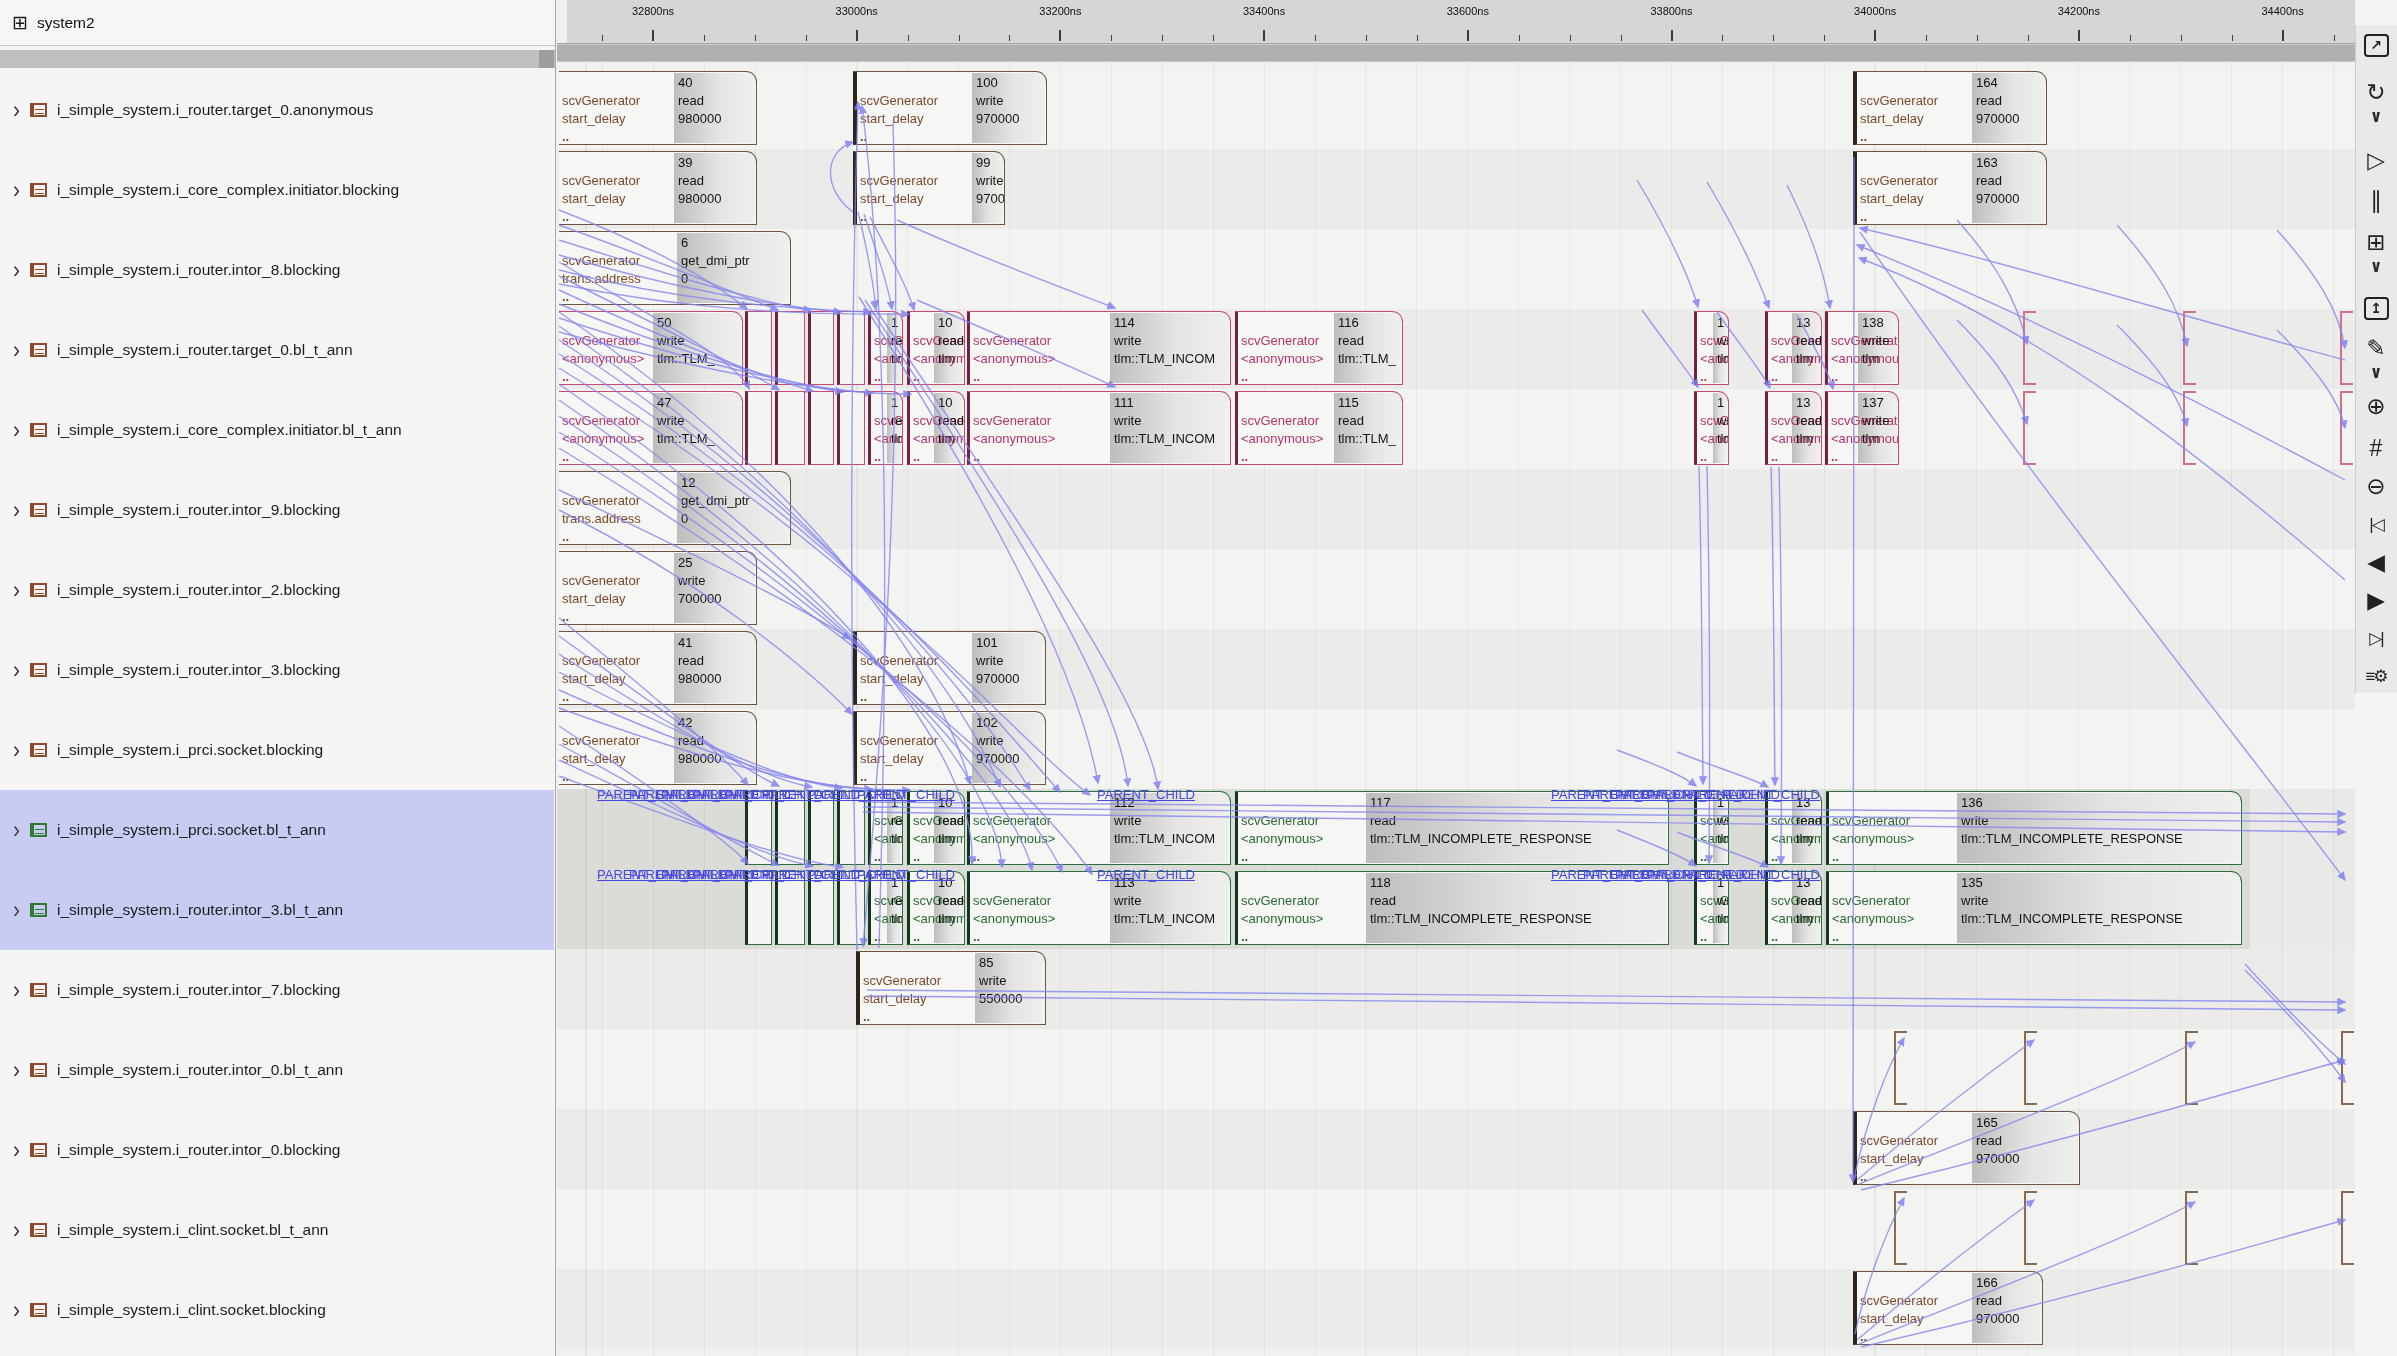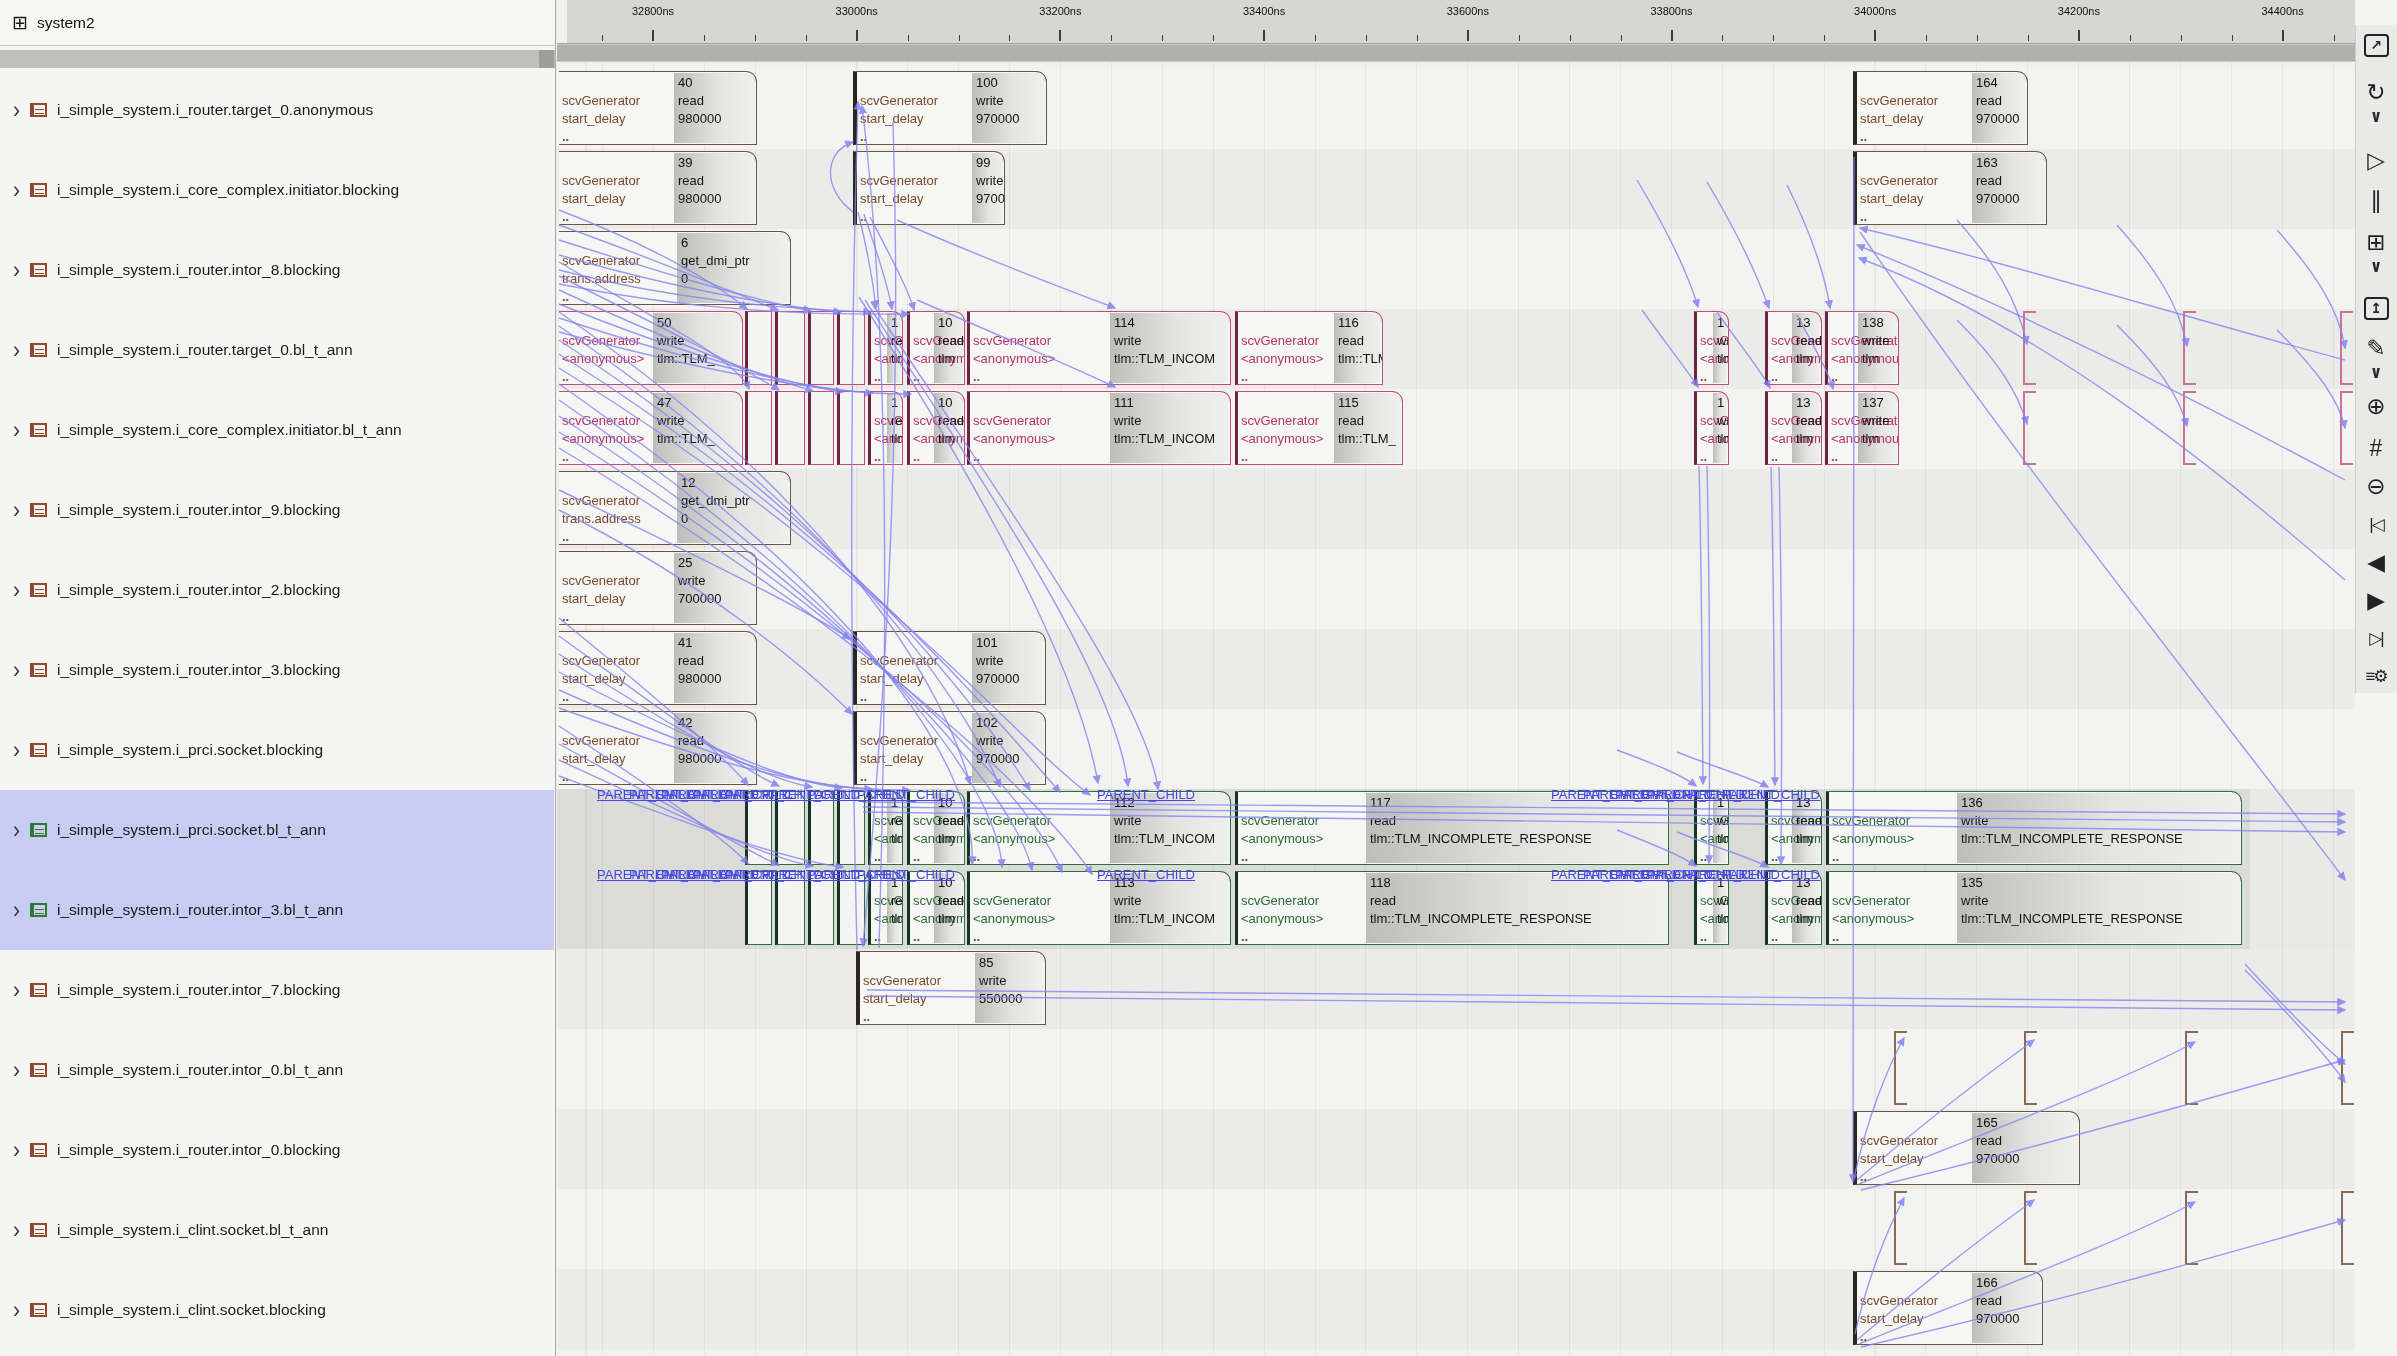--- a/index.html
+++ b/index.html
@@ -369,21 +369,21 @@
         </div>
         <div class="blk tan thick" style="left: 296px; top: 9px; width: 194px;">
           <div class="vbg" style="left: 115px;"></div>
           <span class="bid" style="left: 119px;">100</span>
           <span class="n0">scvGenerator</span>
           <span class="n1">start_delay</span>
           <span class="v0" style="left: 119px;">write</span>
           <span class="v1" style="left: 119px;">970000</span>
           <span class="dots">..</span>
         </div>
-        <div class="blk tan thick" style="left: 1296px; top: 9px; width: 175px;">
+        <div class="blk tan thick" style="left: 1296px; top: 9px; width: 194px;">
           <div class="vbg" style="left: 115px;"></div>
           <span class="bid" style="left: 119px;">164</span>
           <span class="n0">scvGenerator</span>
           <span class="n1">start_delay</span>
           <span class="v0" style="left: 119px;">read</span>
           <span class="v1" style="left: 119px;">970000</span>
           <span class="dots">..</span>
         </div>
         <div class="blk tan clipL" style="left: 2px; top: 89px; width: 198px;">
           <div class="vbg" style="left: 115px;"></div>
@@ -454,21 +454,21 @@
         </div>
         <div class="blk pink" style="left: 410px; top: 249px; width: 264px;">
           <div class="vbg" style="left: 140px;"></div>
           <span class="bid" style="left: 144px;">114</span>
           <span class="n0">scvGenerator</span>
           <span class="n1">&lt;anonymous&gt;</span>
           <span class="v0" style="left: 144px;">write</span>
           <span class="v1" style="left: 144px;">tlm::TLM_INCOM</span>
           <span class="dots">..</span>
         </div>
-        <div class="blk pink" style="left: 678px; top: 249px; width: 148px;">
+        <div class="blk pink" style="left: 678px; top: 249px; width: 168px;">
           <div class="vbg" style="left: 96px;"></div>
           <span class="bid" style="left: 100px;">116</span>
           <span class="n0">scvGenerator</span>
           <span class="n1">&lt;anonymous&gt;</span>
           <span class="v0" style="left: 100px;">read</span>
           <span class="v1" style="left: 100px;">tlm::TLM_</span>
           <span class="dots">..</span>
         </div>
         <div class="blk pink" style="left: 1137px; top: 249px; width: 35px;">
           <div class="vbg" style="left: 16px;"></div>

